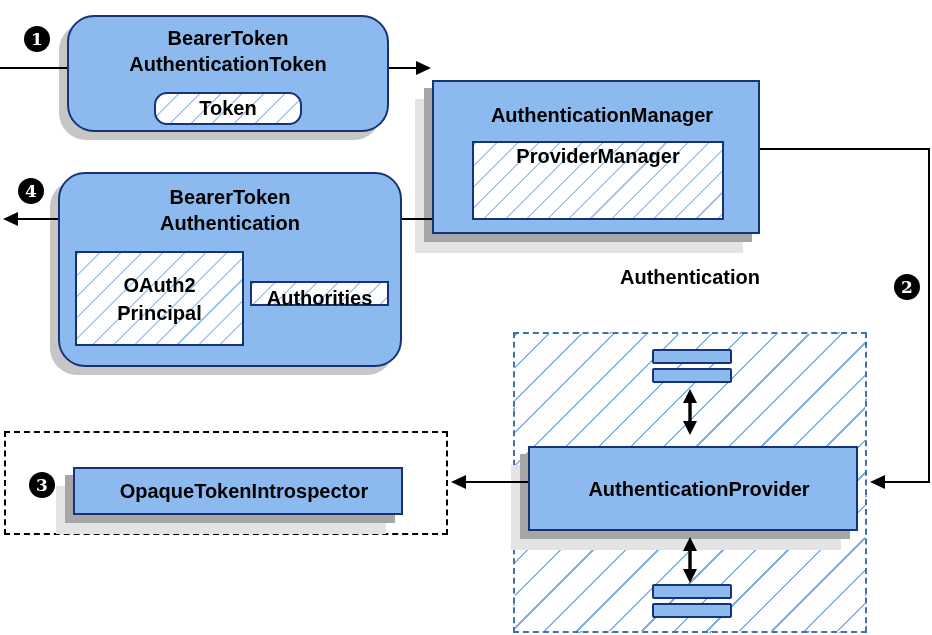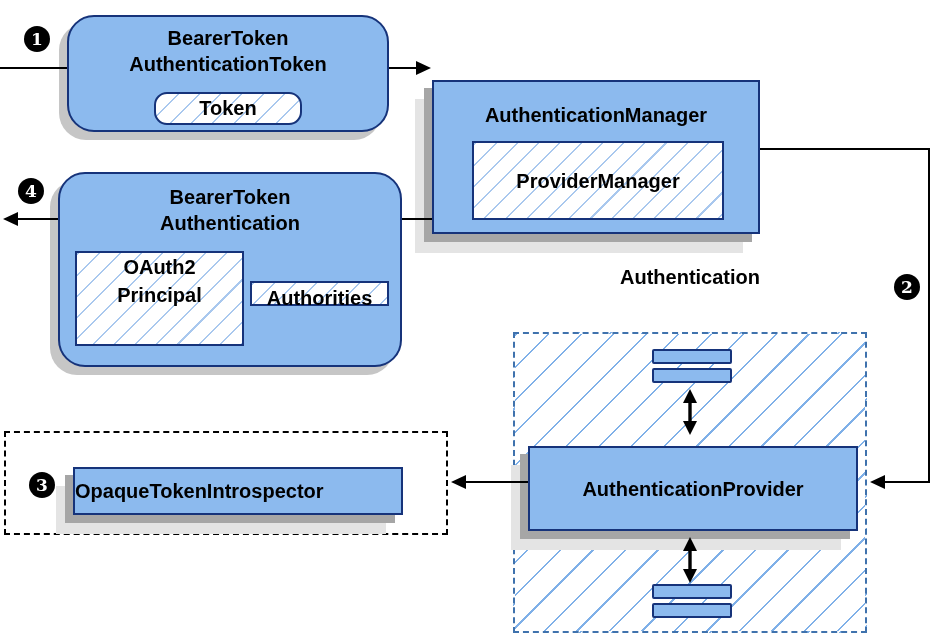--- a/index.html
+++ b/index.html
@@ -21,44 +21,44 @@
   .bluebox {
     position: absolute;
     background: #8cbaee;
     border: 2px solid #16337a;
     text-align: center;
     font-size: 20px;
     line-height: 26px;
     margin-top: 12px;
   }
   .rounded { border-radius: 27px; box-shadow: -8px 8px 0 0 #c6c6c6; }
-  .rect-shadow { box-shadow: -8px 8px 0 0 #a6a6a6, -17px 19px 0 0 #e4e4e4; }
+  .rect-shadow { box-shadow: -8px 8px 0 0 #a6a6a6, -17px 19px 0 0 #e4e4e4; padding-left: 12px; }
 
   #box-bt-auth-token { left: 67px; top: 3px; width: 322px; height: 117px; padding-top: 8px; }
   #box-auth-manager  { left: 432px; top: 68px; width: 328px; height: 154px; padding-top: 20px; }
   #box-bt-auth       { left: 58px; top: 160px; width: 344px; height: 195px; padding-top: 10px; }
   #box-opaque-provider { left: 528px; top: 434px; width: 330px; height: 85px;
     display: flex; flex-direction: column; justify-content: center; z-index: 5; }
   #box-introspector  { left: 73px; top: 455px; width: 330px; height: 48px;
-    display: flex; align-items: center; z-index: 5; }
+    display: flex; align-items: center; justify-content: center; z-index: 5; }
 
   
   .chip {
     position: absolute;
     border: 2px solid #16337a;
     background: repeating-linear-gradient(135deg,
       #a9c8ee 0, #a9c8ee 1.5px, #ffffff 1.5px, #ffffff 15px);
     text-align: center;
     font-size: 20px;
   }
   #chip-token { left: 85px; top: 75px; width: 148px; height: 33px; line-height: 29px; border-radius: 13px; }
   #chip-provider-manager { left: 38px; top: 59px; width: 252px; height: 79px;
-    display: flex; align-items: center; justify-content: center; }
+    display: flex; align-items: flex-start; justify-content: center; }
   #chip-principal { left: 15px; top: 77px; width: 169px; height: 95px;
-    display: flex; flex-direction: column; justify-content: flex-start; line-height: 28px; }
+    display: flex; flex-direction: column; justify-content: center; line-height: 28px; }
   #chip-authorities { left: 190px; top: 107px; width: 139px; height: 25px; line-height: 31px; }
 
   
   #providers-container {
     position: absolute;
     left: 513px; top: 332px; width: 354px; height: 301px;
     border: 2px dashed #3f72ad;
     background-color: #ffffff;
     background-image: repeating-linear-gradient(135deg,
       #7fb0e8 0, #7fb0e8 1.6px, rgba(255,255,255,0) 1.6px, rgba(255,255,255,0) 23px);

